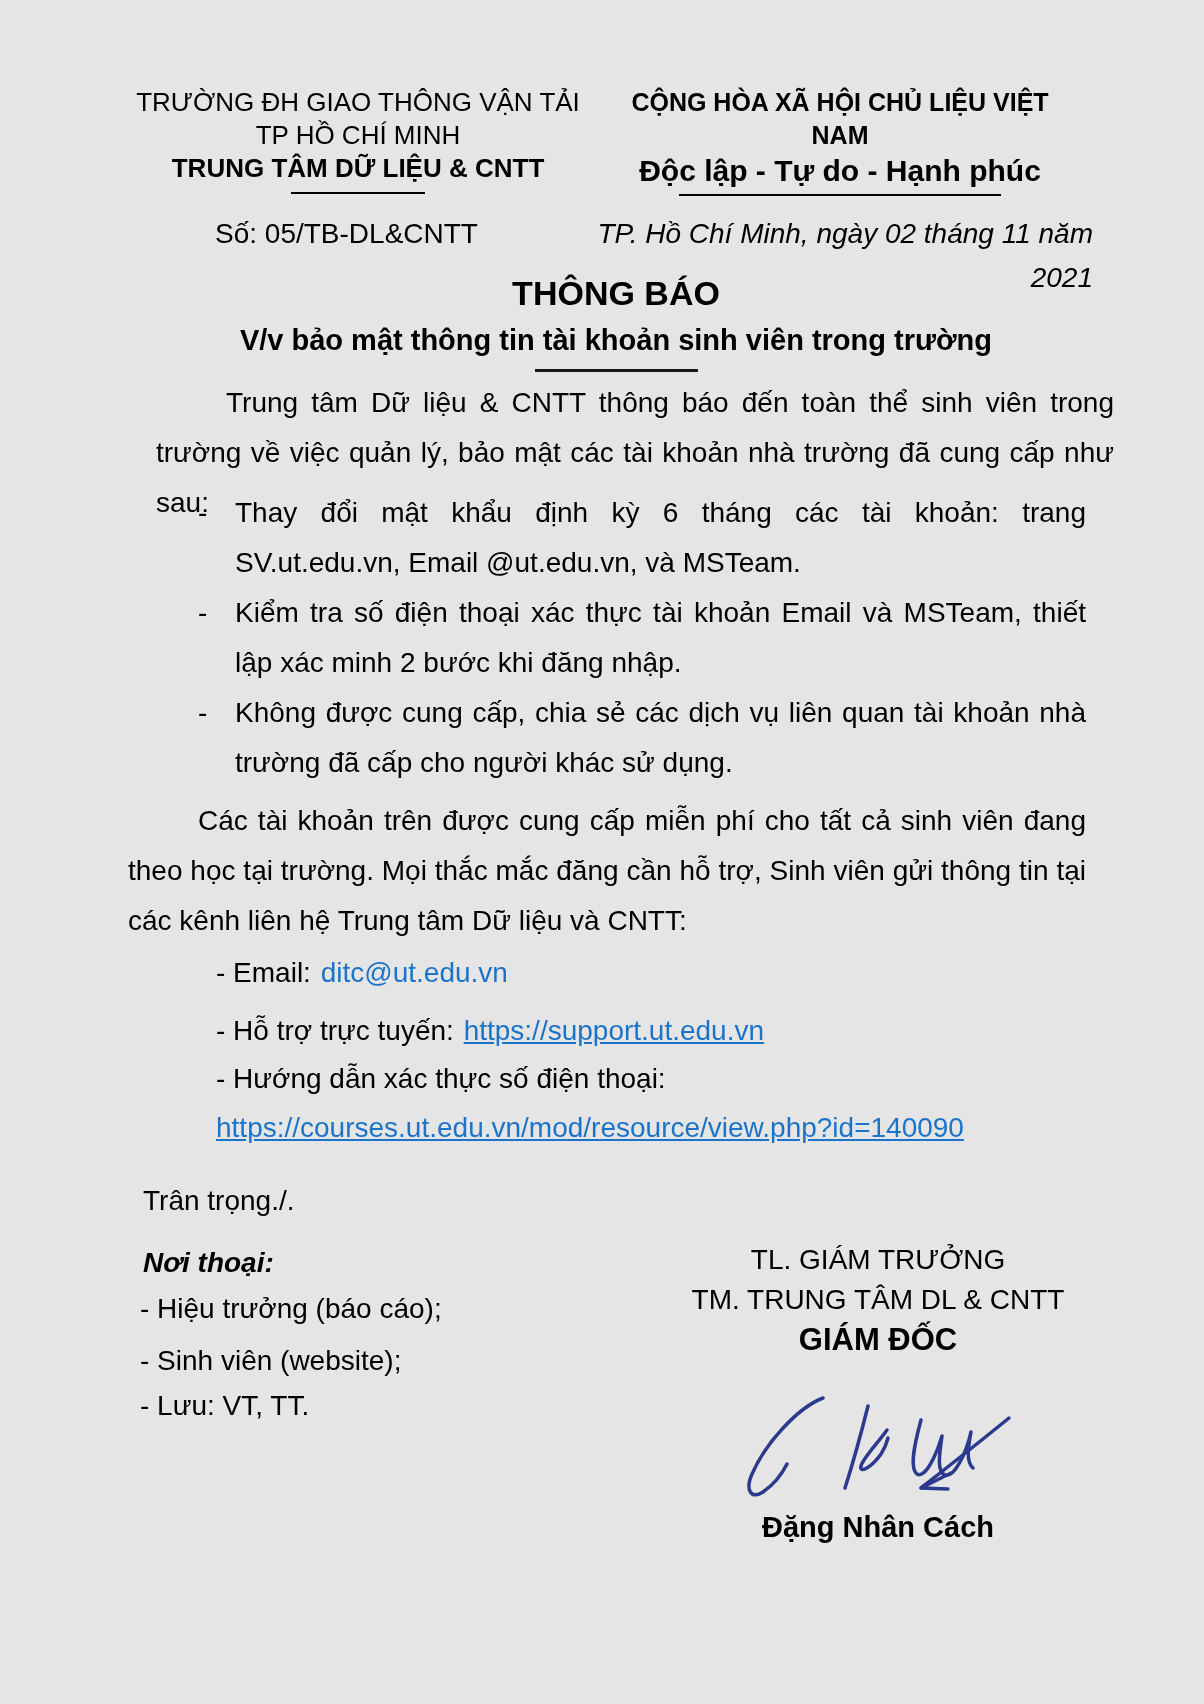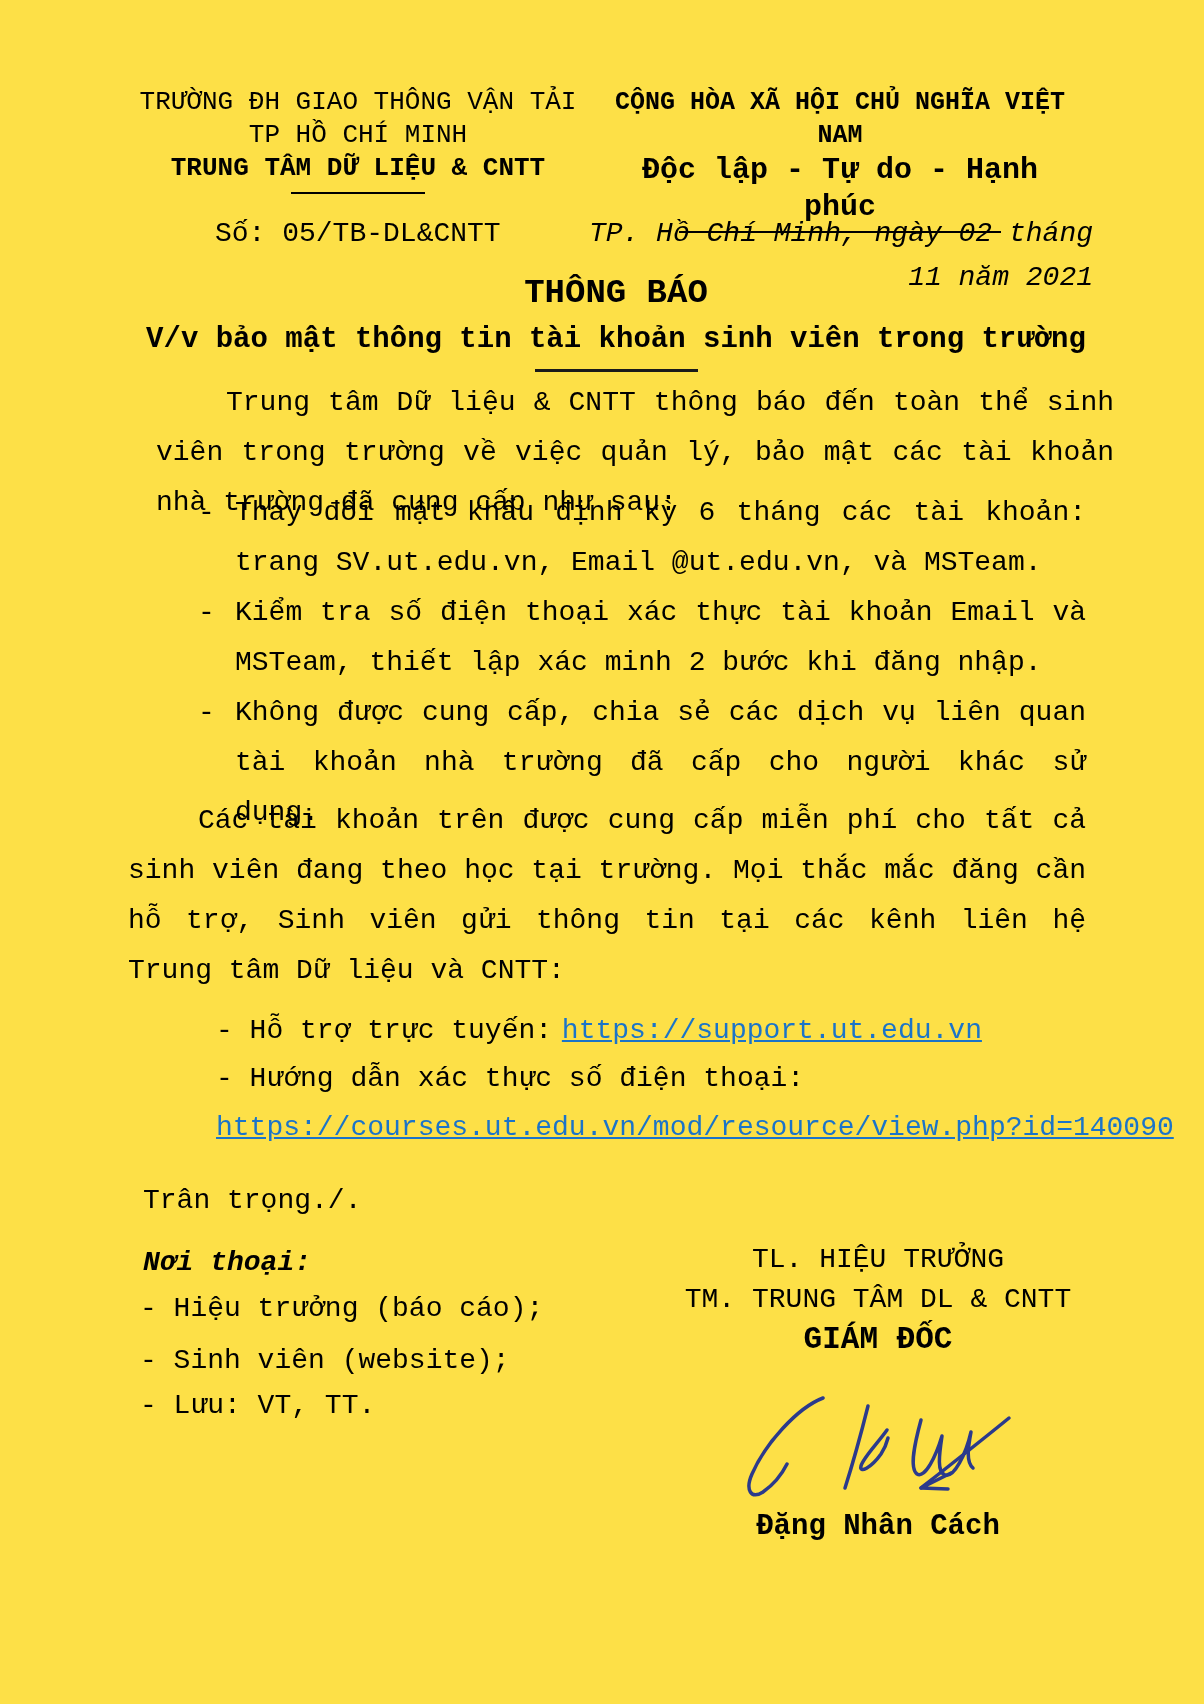--- a/index.html
+++ b/index.html
@@ -1,19 +1,19 @@
 <!DOCTYPE html>
 <html lang="vi"><head>
 <meta charset="utf-8">
 <style>
   html,body { margin:0; padding:0; background:#ffffff; }
   .page {
     position:relative; width:1204px; height:1704px; margin:0 auto;
-    background:#fde047; color:#000;
-    font-family:Liberation Mono, monospace;
+    background:#e5e5e5; color:#000;
+    font-family:Liberation Sans, sans-serif;
     font-size:28px;
   }
   .abs { position:absolute; }
 
   
   .hdr-left  { left:120px; top:86px;  width:476px; text-align:center; font-size:26px; line-height:33px; }
   .hdr-right { left:600px; top:86px;  width:480px; text-align:center; }
   .hdr-right .l1 { font-weight:bold; font-size:25px; line-height:33px; }
   .hdr-right .l2 { font-weight:bold; font-size:30px; line-height:37px; }
   .hdr-left .l3  { font-weight:bold; }
@@ -58,21 +58,21 @@
 <div class="page">
 
   <div class="abs hdr-left">
     <div class="l1">TRƯỜNG ĐH GIAO THÔNG VẬN TẢI</div>
     <div class="l2">TP HỒ CHÍ MINH</div>
     <div class="l3">TRUNG TÂM DỮ LIỆU &amp; CNTT</div>
     <div class="rule-left"></div>
   </div>
 
   <div class="abs hdr-right">
-    <div class="l1">CỘNG HÒA XÃ HỘI CHỦ NGHĨA VIỆT NAM</div>
+    <div class="l1">CỘNG HÒA XÃ HỘI CHỦ LIỆU VIỆT NAM</div>
     <div class="l2">Độc lập - Tự do - Hạnh phúc</div>
     <div class="rule-right"></div>
   </div>
 
   <div class="abs doc-number">Số: 05/TB-DL&amp;CNTT</div>
   <div class="abs date-line">TP. Hồ Chí Minh, ngày 02 tháng 11 năm 2021</div>
 
   <div class="abs title">THÔNG BÁO</div>
   <div class="abs subtitle">V/v bảo mật thông tin tài khoản sinh viên trong trường</div>
   <div class="abs title-rule"></div>
@@ -89,38 +89,41 @@
       <span>Kiểm tra số điện thoại xác thực tài khoản Email và MSTeam, thiết lập xác minh 2 bước khi đăng nhập.</span>
     </div>
     <div class="bullet-item">
       <span class="bullet-dash">-</span>
       <span>Không được cung cấp, chia sẻ các dịch vụ liên quan tài khoản nhà trường đã cấp cho người khác sử dụng.</span>
     </div>
   </div>
 
   <div class="abs body-text para2">Các tài khoản trên được cung cấp miễn phí cho tất cả sinh viên đang theo học tại trường. Mọi thắc mắc đăng cần hỗ trợ, Sinh viên gửi thông tin tại các kênh liên hệ Trung tâm Dữ liệu và CNTT:</div>
 
+  <div class="abs contact-line" style="top:948px;">
+    <span>- Email:</span><a class="lnk plain" style="text-decoration:none;">ditc@ut.edu.vn</a>
+  </div>
   <div class="abs contact-line" style="top:1006px;">
     <span>- Hỗ trợ trực tuyến:</span><a class="lnk u">https://support.ut.edu.vn</a>
   </div>
   <div class="abs contact-line" style="top:1054px;">
     <span>- Hướng dẫn xác thực số điện thoại:</span>
   </div>
   <div class="abs contact-line" style="top:1103px;">
     <a class="lnk u" style="margin-left:0;">https://courses.ut.edu.vn/mod/resource/view.php?id=140090</a>
   </div>
 
   <div class="abs closing">Trân trọng./.</div>
 
   <div class="abs recipients-heading">Nơi thoại:</div>
   <div class="abs recipient" style="top:1284px;">- Hiệu trưởng (báo cáo);</div>
   <div class="abs recipient" style="top:1336px;">- Sinh viên (website);</div>
   <div class="abs recipient" style="top:1381px;">- Lưu: VT, TT.</div>
 
-  <div class="abs sign-block sign-l1">TL. HIỆU TRƯỞNG</div>
+  <div class="abs sign-block sign-l1">TL. GIÁM TRƯỞNG</div>
   <div class="abs sign-block sign-l2">TM. TRUNG TÂM DL &amp; CNTT</div>
   <div class="abs sign-block sign-l3">GIÁM ĐỐC</div>
 
   <svg class="abs signature" width="290" height="110" viewBox="0 0 290 110" aria-hidden="true">
     <g fill="none" stroke-width="3.5" stroke-linecap="round" stroke-linejoin="round">
       <path d="M88 6 C62 16 30 52 17 82 C10 98 16 108 28 100 C38 93 47 82 52 72" stroke="#2B3A8C"></path>
       <path d="M133 14 C127 38 117 74 110 96" stroke="#2B3A8C"></path>
       <path d="M152 38 C142 52 128 66 126 74 C124 82 136 76 146 62 C150 56 152 50 153 46" stroke="#2B3A8C"></path>
       <path d="M186 28 C180 50 174 76 182 82 C190 87 201 64 207 44 C204 64 202 80 210 83 C219 86 231 62 236 40 C233 56 231 70 238 76" stroke="#2B3A8C"></path>
       <path d="M274 26 C252 44 214 74 186 96" stroke="#2B3A8C"></path>

